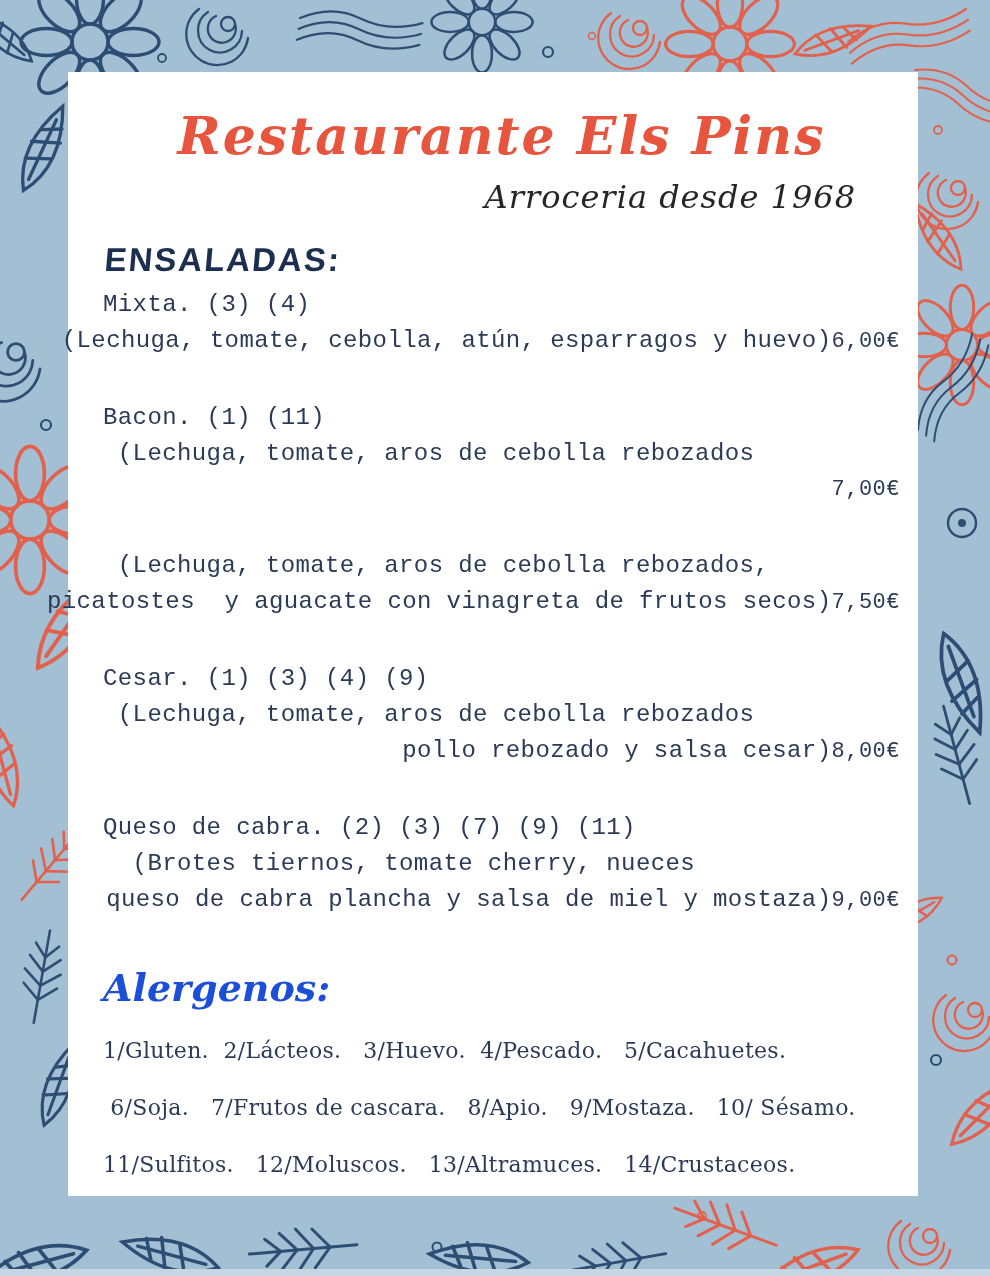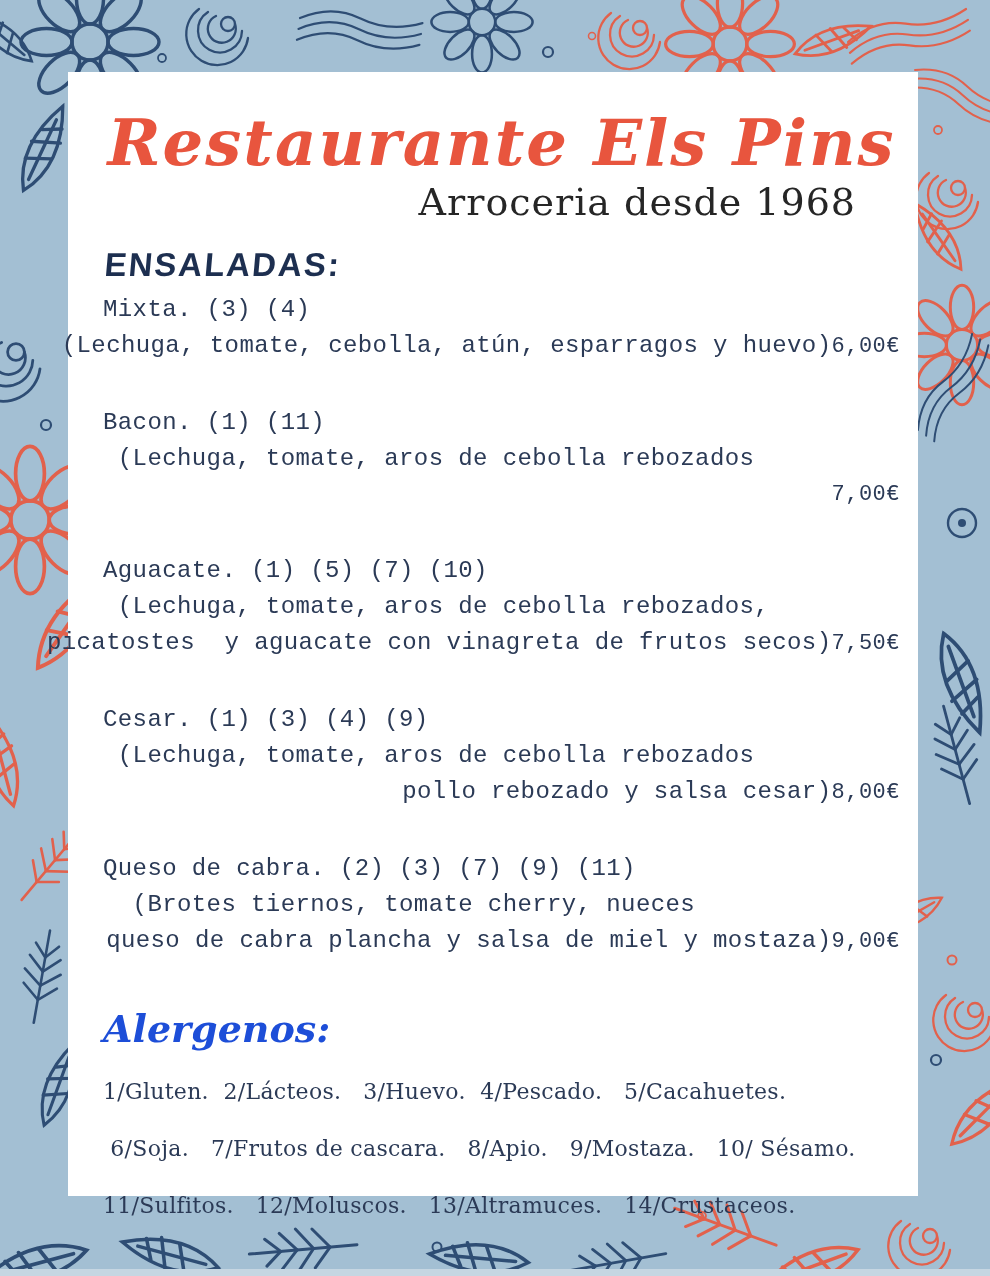--- a/index.html
+++ b/index.html
@@ -13,27 +13,27 @@
   .coral{color:#e2614c;}
 
   .card{
     position:absolute;left:68px;top:72px;width:850px;height:1124px;
     background:#ffffff;box-sizing:border-box;
     padding:28px 18px 0 35px;
   }
   .title{
     margin:6px 0 0 0;
     font-family:"DejaVu Serif",serif;font-style:italic;font-weight:bold;
-    font-size:64px;line-height:1.15;letter-spacing:2px;
+    font-size:52px;line-height:1.15;letter-spacing:2px;
     color:#e8553e;text-align:center;white-space:pre;
   }
   .subtitle{
-    margin-top:0;padding-right:44px;
-    font-size:38px;line-height:44px;letter-spacing:1px;
-    color:#262626;text-align:right;white-space:pre;
+    margin-top:9px;padding-right:44px;
+    font-size:32px;line-height:44px;letter-spacing:1px;
+    color:#262626;text-align:right;white-space:pre;font-style:italic;
   }
   .section{
     margin:22px 0 8px 0;
     font-family:"Liberation Sans",sans-serif;font-weight:bold;
     font-size:33px;letter-spacing:2px;color:#1d2f50;
     transform:skewX(-5deg);transform-origin:left bottom;white-space:pre;
   }
   .item{margin-bottom:40px;font-family:Liberation Mono, monospace;}
   .iname,.idesc{
     font-size:24px;line-height:36px;color:#2b3a56;
@@ -177,21 +177,20 @@
 
     <div class="item">
       <div class="iname">Bacon. (1) (11)</div>
       <div class="idesc"> (Lechuga, tomate, aros de cebolla rebozados</div>
       <div class="irow">
         <div class="iprice">7,00€</div>
       </div>
     </div>
 
     <div class="item">
-      <div class="iname">Aguacate. (1) (5) (7) (10)</div>
       <div class="idesc"> (Lechuga, tomate, aros de cebolla rebozados,</div>
       <div class="irow">
         <div class="idesc">picatostes  y aguacate con vinagreta de frutos secos)</div>
         <div class="iprice">7,50€</div>
       </div>
     </div>
 
     <div class="item">
       <div class="iname">Cesar. (1) (3) (4) (9)</div>
       <div class="idesc"> (Lechuga, tomate, aros de cebolla rebozados</div>

